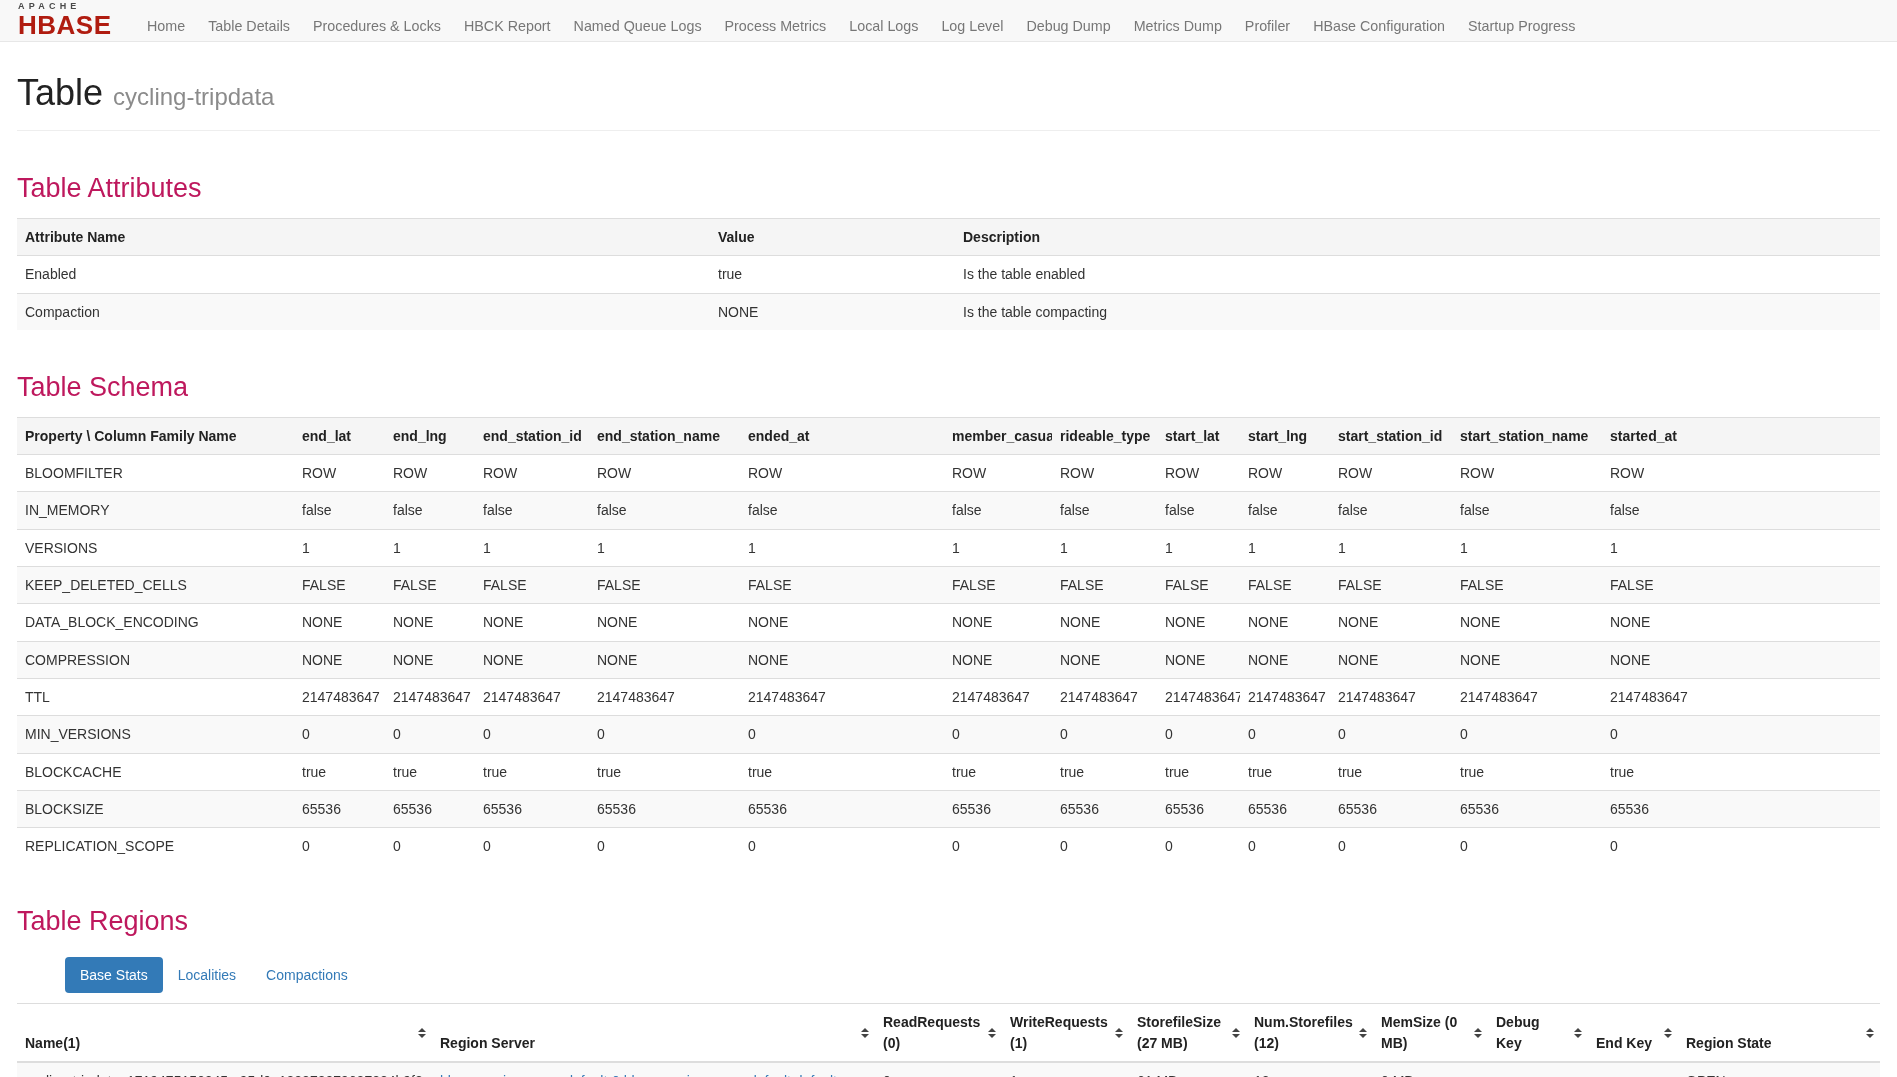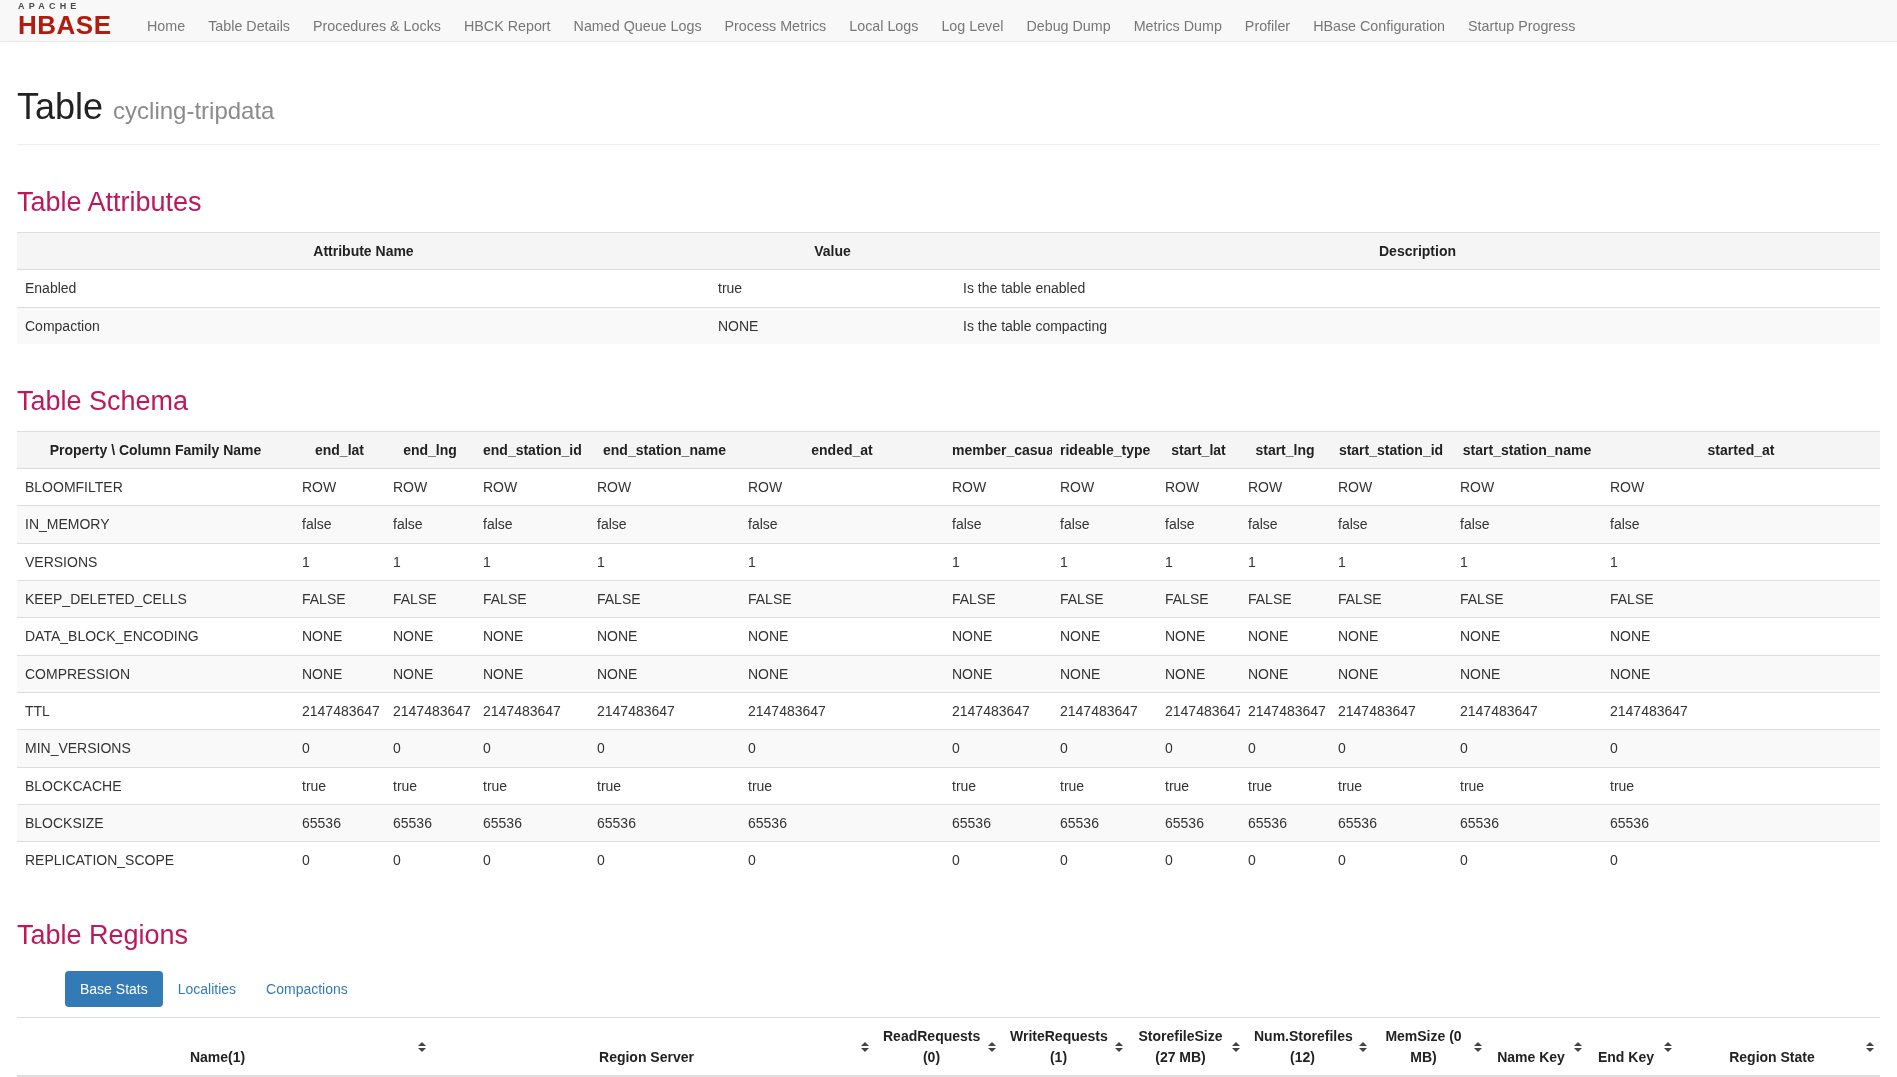--- a/index.html
+++ b/index.html
@@ -10,29 +10,29 @@
   .navbar { display:flex; align-items:center; background:#f8f8f8; border-bottom:1px solid #e7e7e7; height:42px; padding:0 8px; }
   .logo { display:flex; flex-direction:column; padding:1px 10px 2px 10px; line-height:1; cursor:pointer; }
   .logo-top { font-size:9px; font-weight:bold; letter-spacing:4.2px; color:#4a4a4a; margin-bottom:1px; }
   .logo-main { font-size:26px; font-weight:800; color:#b01c10; letter-spacing:0.5px; }
   .nav-items { display:flex; list-style:none; margin:0; padding:12px 0 0 14px; }
   .nav-items li { display:block; }
   .nav-items a { display:block; color:#777; text-decoration:none; padding:0 11.5px; font-size:14.3px; line-height:41px; white-space:nowrap; }
 
   
   main { padding:0 17px 30px 17px; }
-  h1 { font-size:36px; font-weight:normal; color:#222; margin:44px 0 16px 0; }
+  h1 { font-size:36px; font-weight:normal; color:#222; margin:30px 0 16px 0; }
   h1 .sub { font-size:24px; color:#8b8b8b; margin-left:10px; font-weight:normal; }
   hr { border:0; border-top:1px solid #eee; margin:0; }
   h2 { font-size:27px; font-weight:normal; color:#be185d; margin:42px 0 14px 0; }
 
   
   table { width:100%; border-collapse:collapse; table-layout:fixed; font-size:14px; }
   th, td { text-align:left; padding:8px; border-top:1px solid #ddd; vertical-align:top; line-height:1.45; overflow:hidden; }
-  thead th { font-weight:bold; color:#222;text-align:center; }
+  thead th { font-weight:bold; color:#222; }
   .head-gray thead th { background:#f5f5f5; border-bottom:1px solid #ddd; }
   .stripe-even tbody tr:nth-child(even) td { background:#f9f9f9; }
 
   .regions-table thead th { border-bottom:2px solid #ddd; vertical-align:bottom; position:relative; padding-right:22px; cursor:pointer; }
   .regions-table td { word-break:break-all; }
   .regions-table tr.striped td { background:#f9f9f9; }
   a { color:#337ab7; text-decoration:none; }
 
   
   .sort { position:absolute; right:6px; top:50%; transform:translateY(-50%); display:flex; flex-direction:column; align-items:center; gap:2px; }
@@ -373,21 +373,21 @@
               <div class="down"></div>
             </span></th>
           <th><span>Num.Storefiles (12)</span><span class="sort">
               <div class="up"></div>
               <div class="down"></div>
             </span></th>
           <th><span>MemSize (0 MB)</span><span class="sort">
               <div class="up"></div>
               <div class="down"></div>
             </span></th>
-          <th><span>Name Key</span><span class="sort">
+          <th><span>Debug Key</span><span class="sort">
               <div class="up"></div>
               <div class="down"></div>
             </span></th>
           <th><span>End Key</span><span class="sort">
               <div class="up"></div>
               <div class="down"></div>
             </span></th>
           <th><span>Region State</span><span class="sort">
               <div class="up"></div>
               <div class="down"></div>

